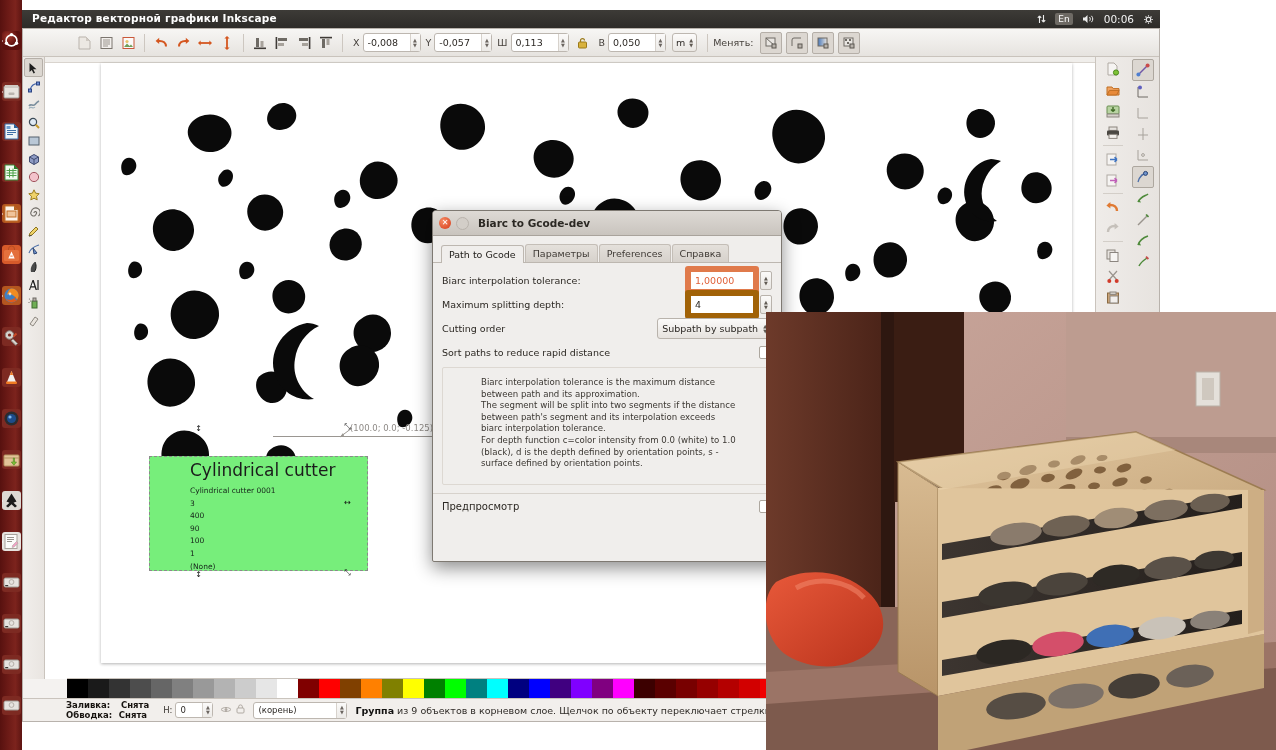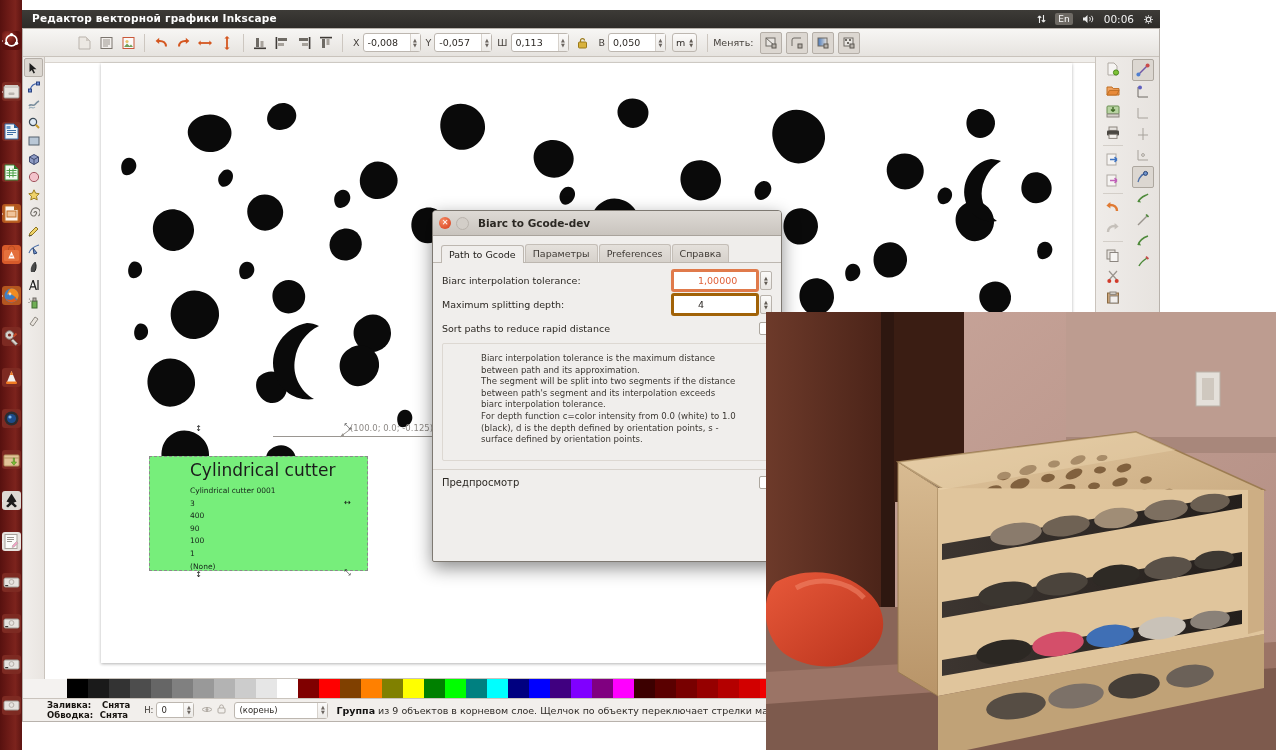--- a/index.html
+++ b/index.html
@@ -59,21 +59,21 @@
   .gb-title{position:absolute;left:40px;top:3px;font-size:17px;color:#1b1b1b;font-family:"DejaVu Sans","Liberation Sans",sans-serif;}
   .gb-lines{position:absolute;left:40px;top:28px;font-size:7.5px;color:#16241a;line-height:12.6px;}
   .handle{position:absolute;width:7px;height:7px;color:#111;font-size:8px;line-height:7px;text-align:center;}
 
   
   .palbar{position:absolute;left:44px;right:0;bottom:22px;height:20px;display:flex;border-top:1px solid #c9c3bc;}
   .swatch{flex:1 1 auto;height:100%;}
   .statusbar{position:absolute;left:0;right:0;bottom:0;height:22px;background:#f2efec;
     border-top:1px solid #cac4bd;display:flex;align-items:center;font-size:8.5px;color:#3a3631;}
   .fillrow{display:flex;flex-direction:column;justify-content:center;height:100%;line-height:10px;margin-left:24px;}
-  .fillrow span b{color:#17130f;}
+  .fillrow span b{color:#17130f;margin-left:19px;}
   .statmsg{margin-left:8px;font-size:9.5px;color:#2f2b27;white-space:nowrap;overflow:hidden;}
   .statmsg b{color:#121110;}
 
   
   .dock{position:absolute;right:0;top:28px;width:63px;bottom:42px;
     background:linear-gradient(90deg,#efece9,#e7e3df);border-left:1px solid #cac4bd;}
   .dcol{position:absolute;top:2px;width:29px;display:flex;flex-direction:column;align-items:center;gap:1px;}
   .dico{width:20px;height:20px;display:flex;align-items:center;justify-content:center;border-radius:2px;}
   .dico.on{background:#dcd7d1;border:1px solid #ada79f;}
   .dsep{width:20px;height:1px;background:#d3cec8;margin:2px 0;}
@@ -88,21 +88,21 @@
   .dlg-max{width:11px;height:11px;border-radius:50%;background:#d3cec8;border:1px solid #b9b3ac;margin-left:5px;}
   .dlg-title{margin-left:9px;font-size:10.5px;font-weight:bold;color:#2b2823;}
   .tabs{display:flex;align-items:flex-end;height:21px;padding:5px 8px 0;gap:1px;border-bottom:1px solid #bdb7b0;}
   .tab{font-size:9.5px;color:#3f3a35;padding:3px 7px 3px;border:1px solid #c4beb7;border-bottom:none;
     background:linear-gradient(#e4e0db,#d6d1cb);border-radius:3px 3px 0 0;}
   .tab.act{background:#f0eeec;color:#1d1a16;border-color:#bdb7b0;position:relative;top:1px;}
   .dbody{padding:7px 9px 0;}
   .row{display:flex;align-items:center;height:21px;margin-bottom:3px;}
   .row .rl{font-size:9.5px;color:#2c2823;flex:0 0 auto;}
   .row .rr{margin-left:auto;display:flex;align-items:center;}
-  .ent{height:17px;background:#fff;border:3px solid #a16207;border-radius:3px;display:flex;align-items:center;padding-left:20px;}
+  .ent{height:17px;background:#fff;border:6px solid #a16207;border-radius:3px;display:flex;align-items:center;}
   .ent.hl{border-color:#e07a4b;}
   .ent .ev{font-size:9.5px;padding:0 4px;color:#2b2723;}
   .ent.hl .ev{color:#e0613a;background:#fff;}
   .stepper{width:10px;height:17px;margin-left:1px;display:flex;flex-direction:column;
     align-items:center;justify-content:center;border:1px solid #b9b3ac;border-radius:2px;
     background:linear-gradient(#fbfaf9,#e9e6e2);font-size:5px;line-height:5px;color:#5f5952;}
   .combo{height:19px;min-width:104px;background:linear-gradient(#fbfaf9,#e6e2de);border:1px solid #b9b3ac;
     border-radius:3px;display:flex;align-items:center;padding:0 4px;font-size:9.5px;color:#2b2723;}
   .combo .cv{flex:1;}
   .combo .ca{font-size:5px;line-height:5px;color:#5f5952;text-align:center;margin-left:5px;}
@@ -932,20 +932,29 @@
       <div class="row">
         <span class="rl">Maximum splitting depth:</span>
         <span class="rr">
           <span class="ent">
             <span class="ev" style="min-width:54px;text-align:left">4</span>
           </span>
           <span class="stepper">▲<br>▼</span>
         </span>
       </div>
 
+      <div class="row">
+        <span class="rl">Cutting order</span>
+        <span class="rr">
+          <span class="combo">
+            <span class="cv">Subpath by subpath</span>
+            <span class="ca">▲<br>▼</span>
+          </span>
+        </span>
+      </div>
 
 
       <div class="row">
         <span class="rl">Sort paths to reduce rapid distance</span>
         <span class="rr">
             <span class="chk"></span>
           </span>
       </div>
 
       <div class="helpbox">

